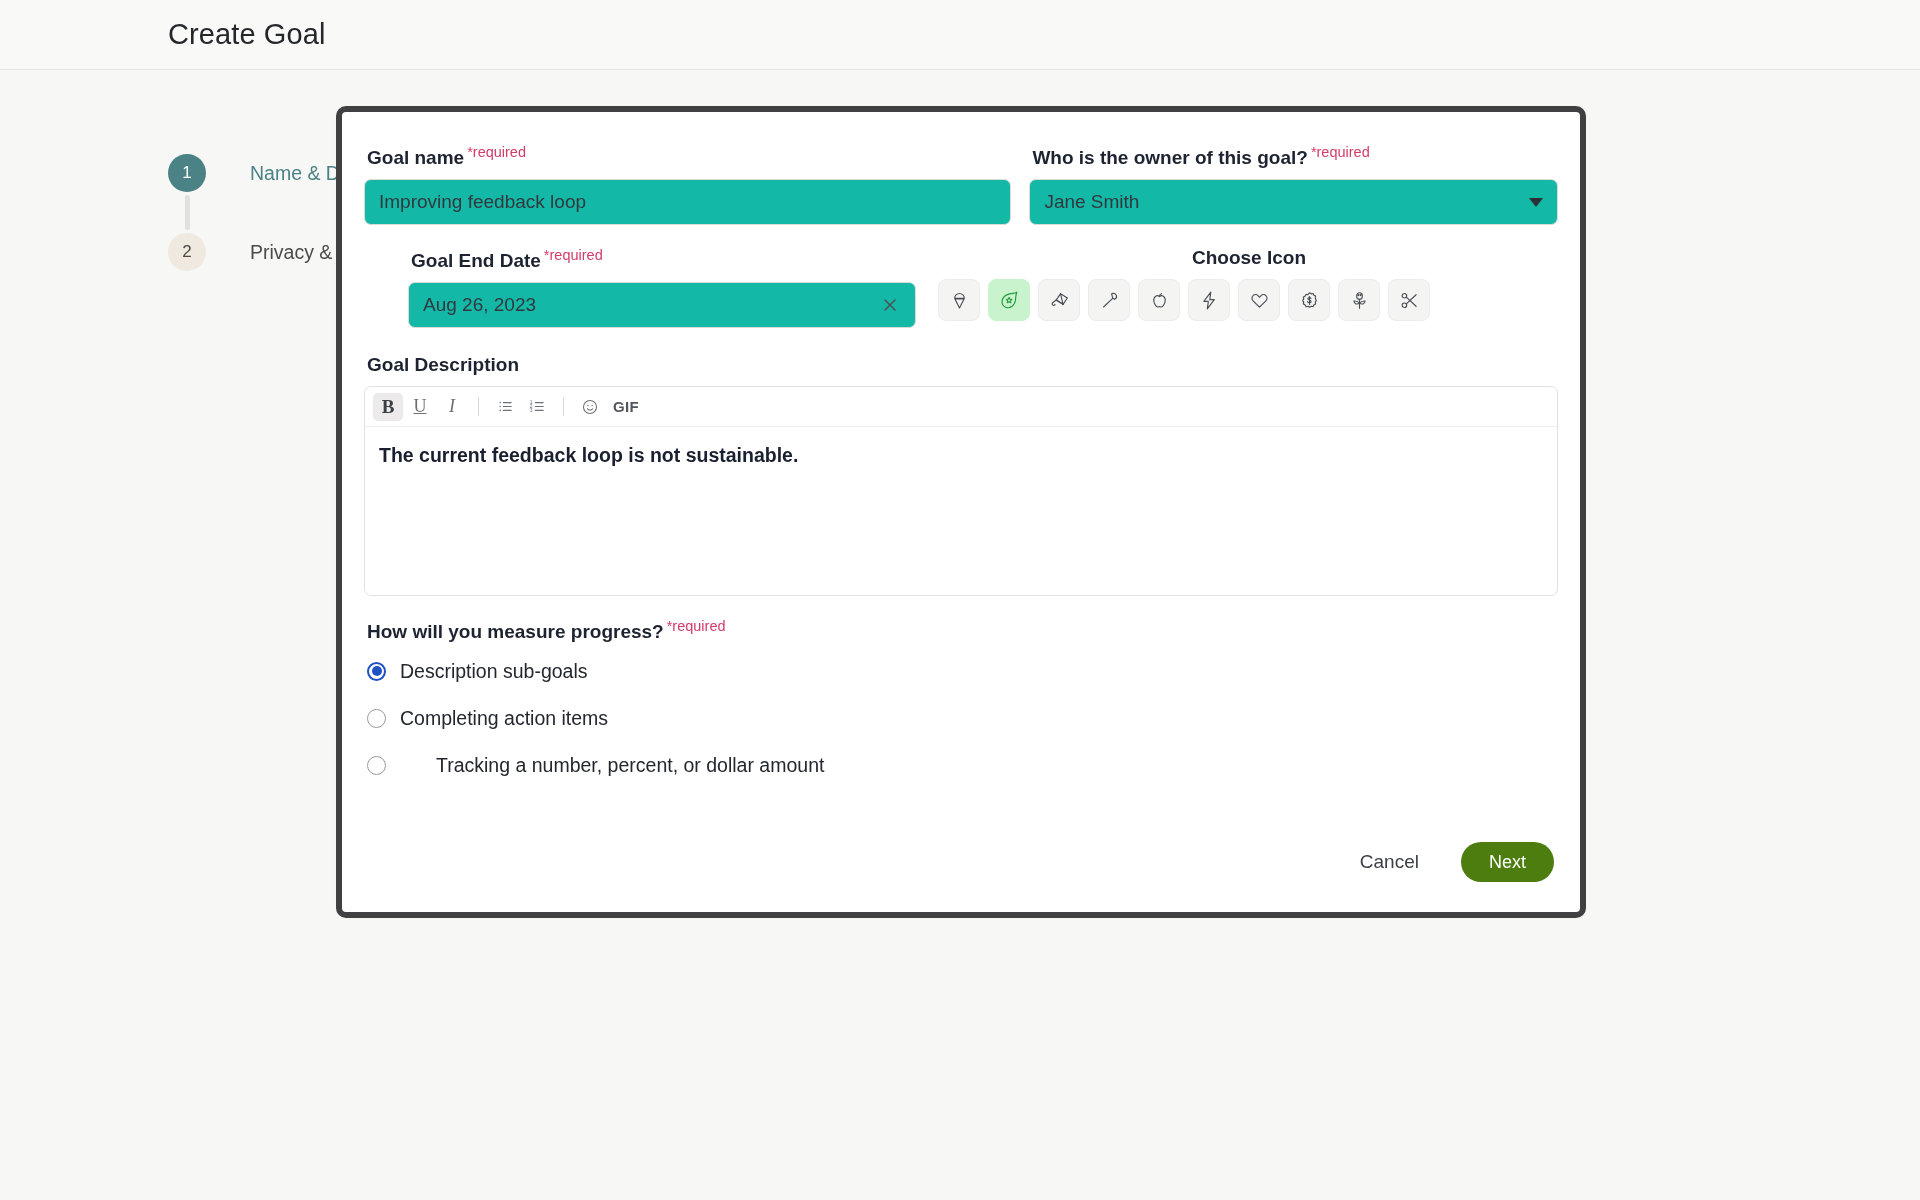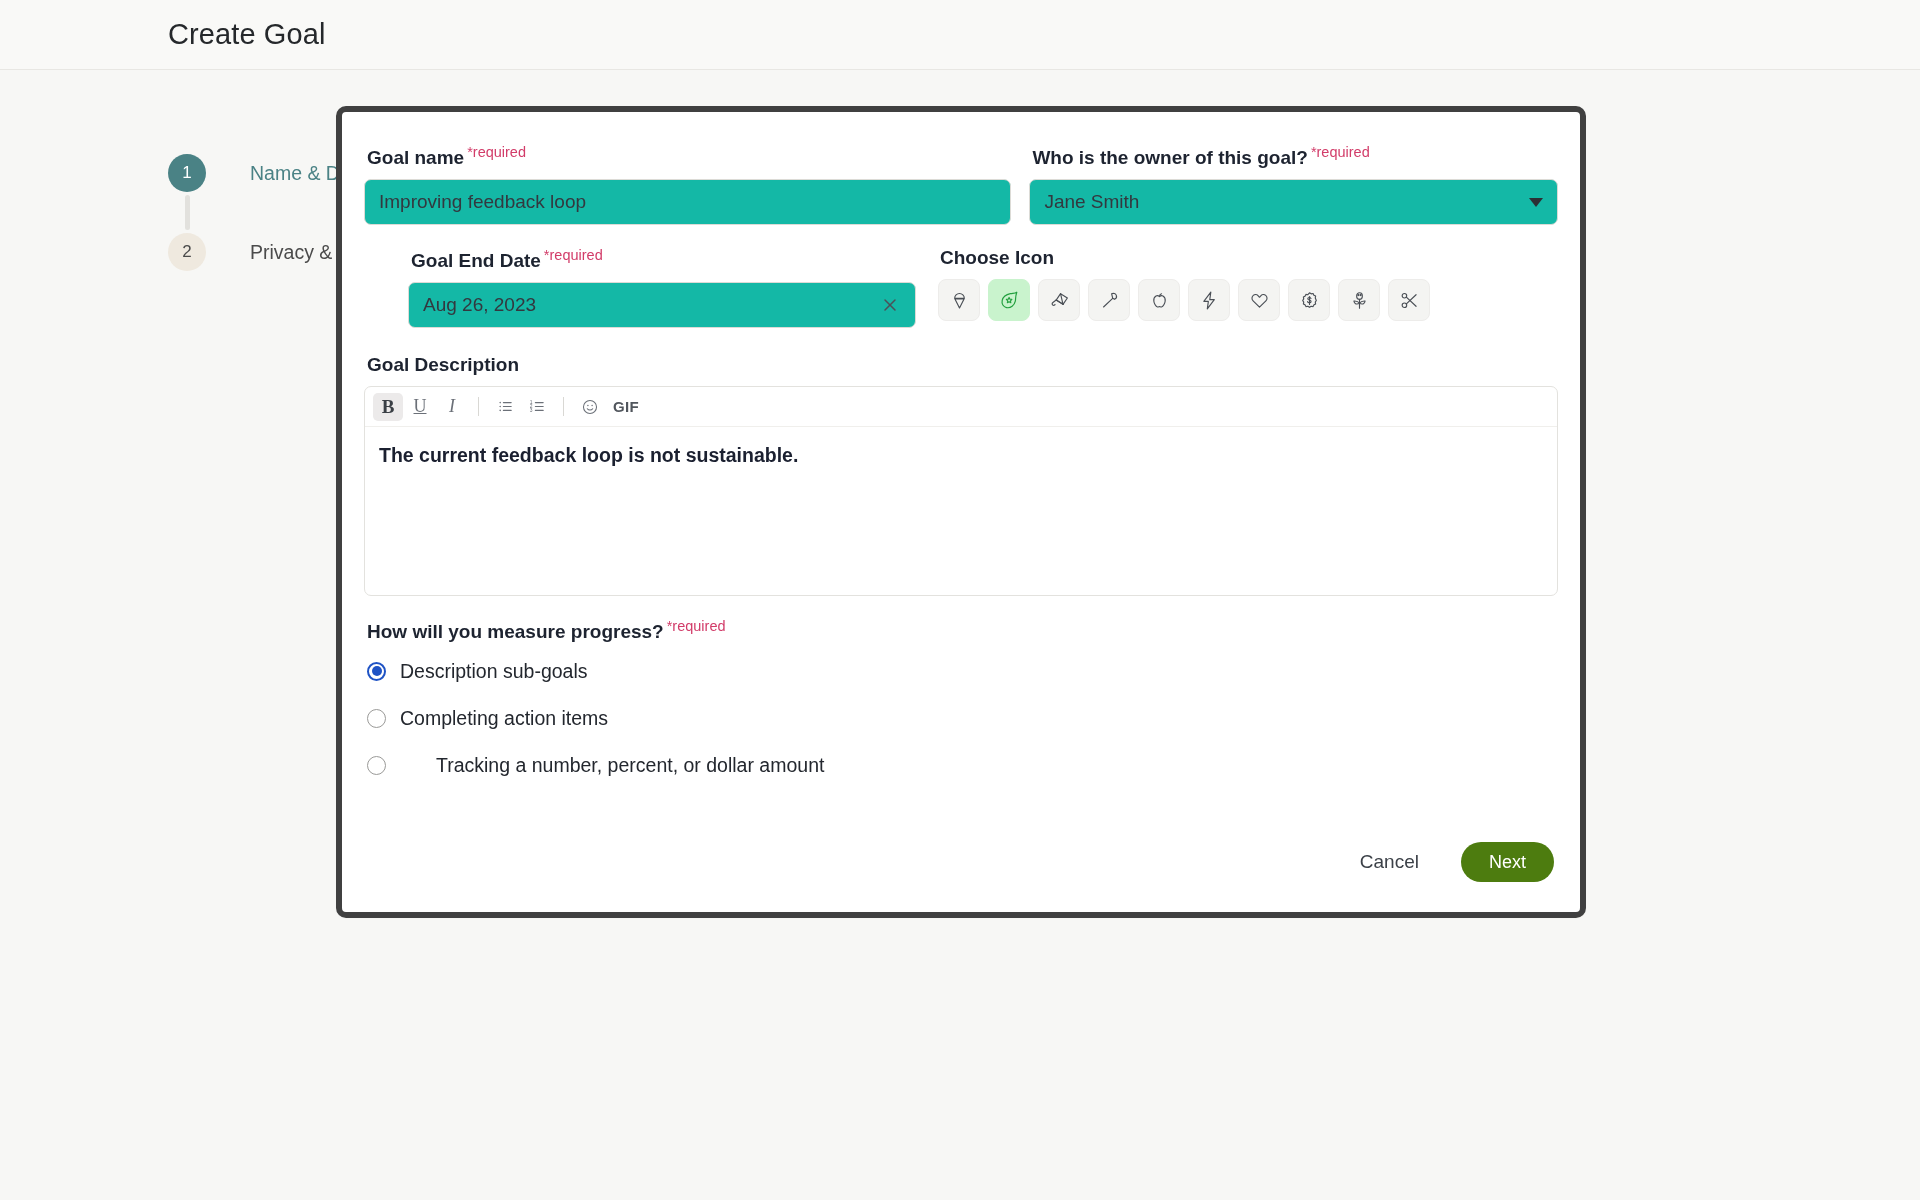--- a/index.html
+++ b/index.html
@@ -203,21 +203,21 @@
             <span class="val">Aug 26, 2023</span>
             <span class="clear-x">
               <svg width="16" height="16" viewBox="0 0 16 16" fill="none" stroke="#4b5057" stroke-width="1.5" stroke-linecap="round">
                 <line x1="3" y1="3" x2="13" y2="13"></line>
                   <line x1="13" y1="3" x2="3" y2="13"></line>
               </svg>
             </span>
           </div>
         </div>
 
-        <div style="flex:1;">
+        <div style="flex:1;text-align:center;">
           <div style="padding-left:2px;">
             <span class="field-label">Choose Icon</span>
           </div>
           <div class="icon-grid" style="margin-top:10px;">
 
             <div class="icon-tile">
               <span>
                 <svg width="21" height="21" viewBox="0 0 24 24" fill="none" stroke="#4a4f56" stroke-width="1.3" stroke-linejoin="round" stroke-linecap="round">
                   <path d="M6.5 9.5a5.5 5.5 0 0 1 11 0z"></path>
                     <path d="M6.8 10.2 12 20.5l5.2-10.3z"></path>

